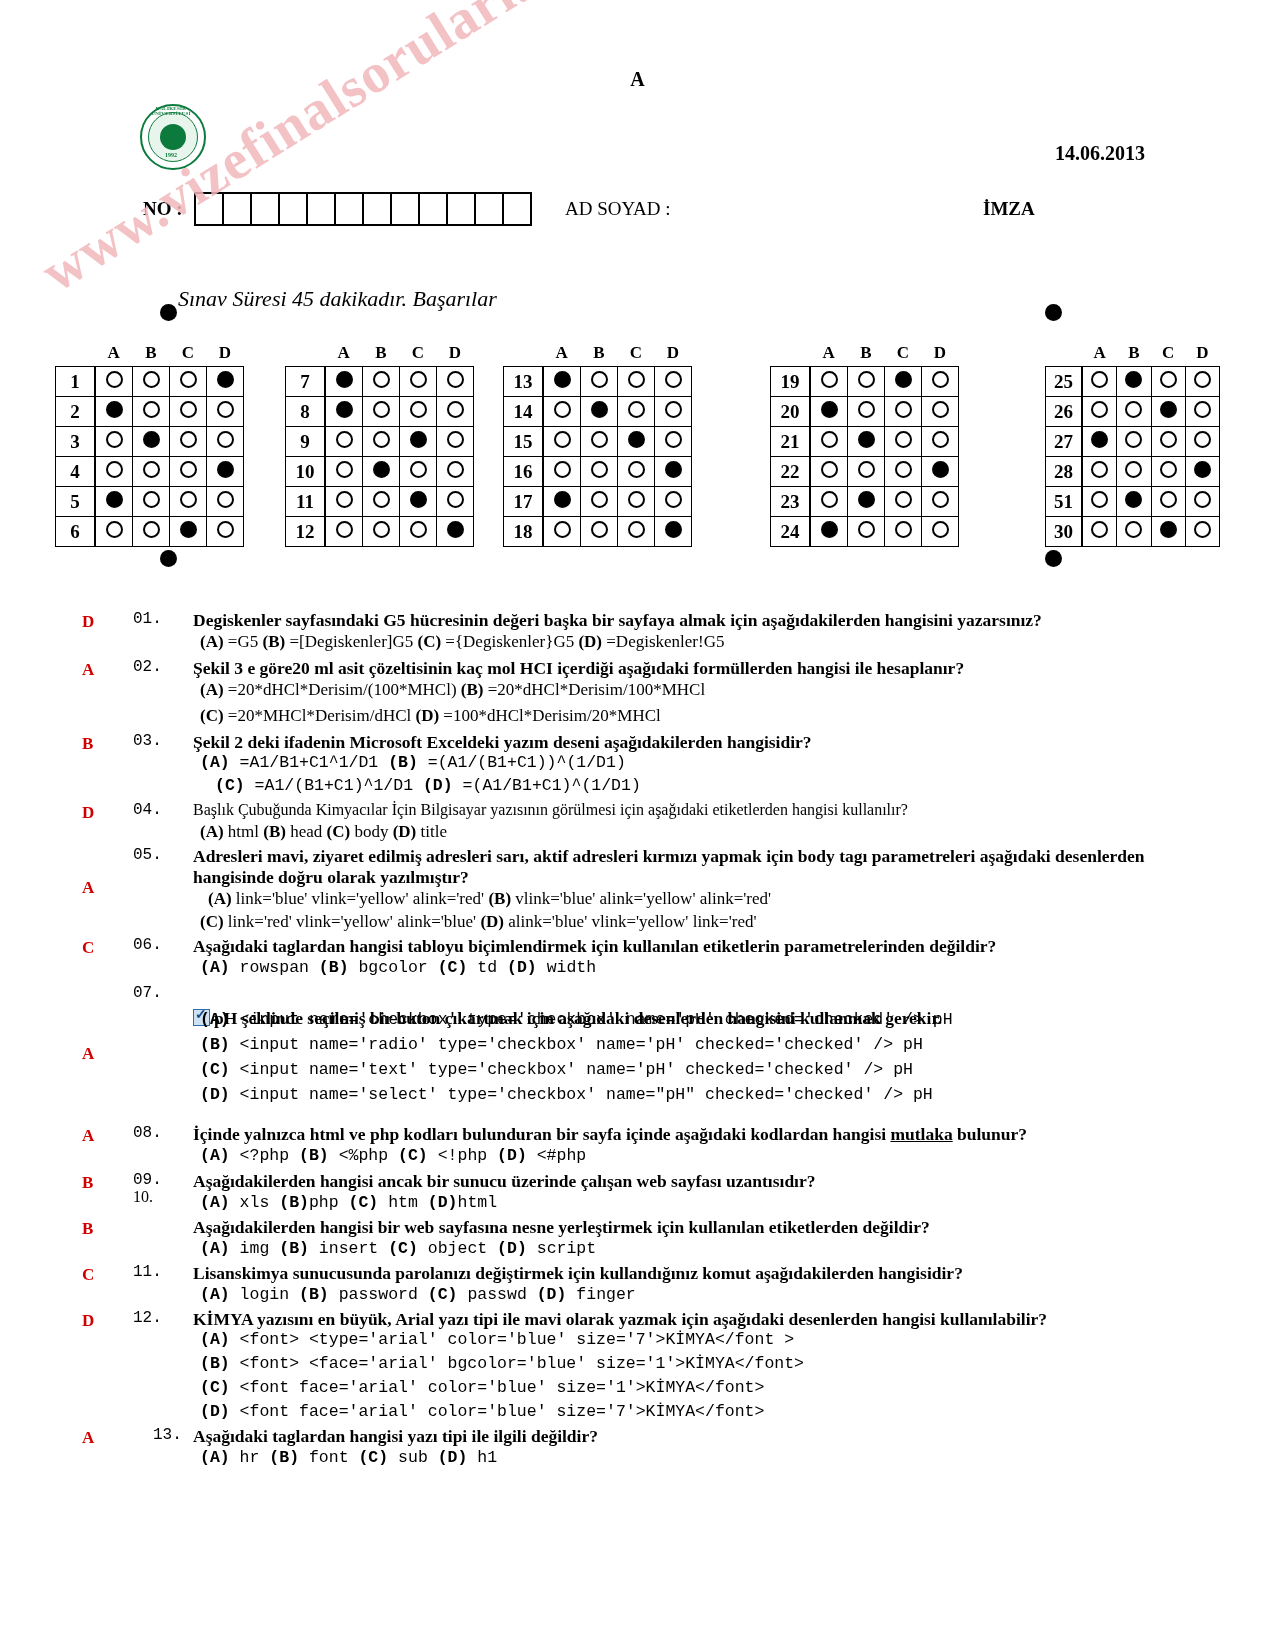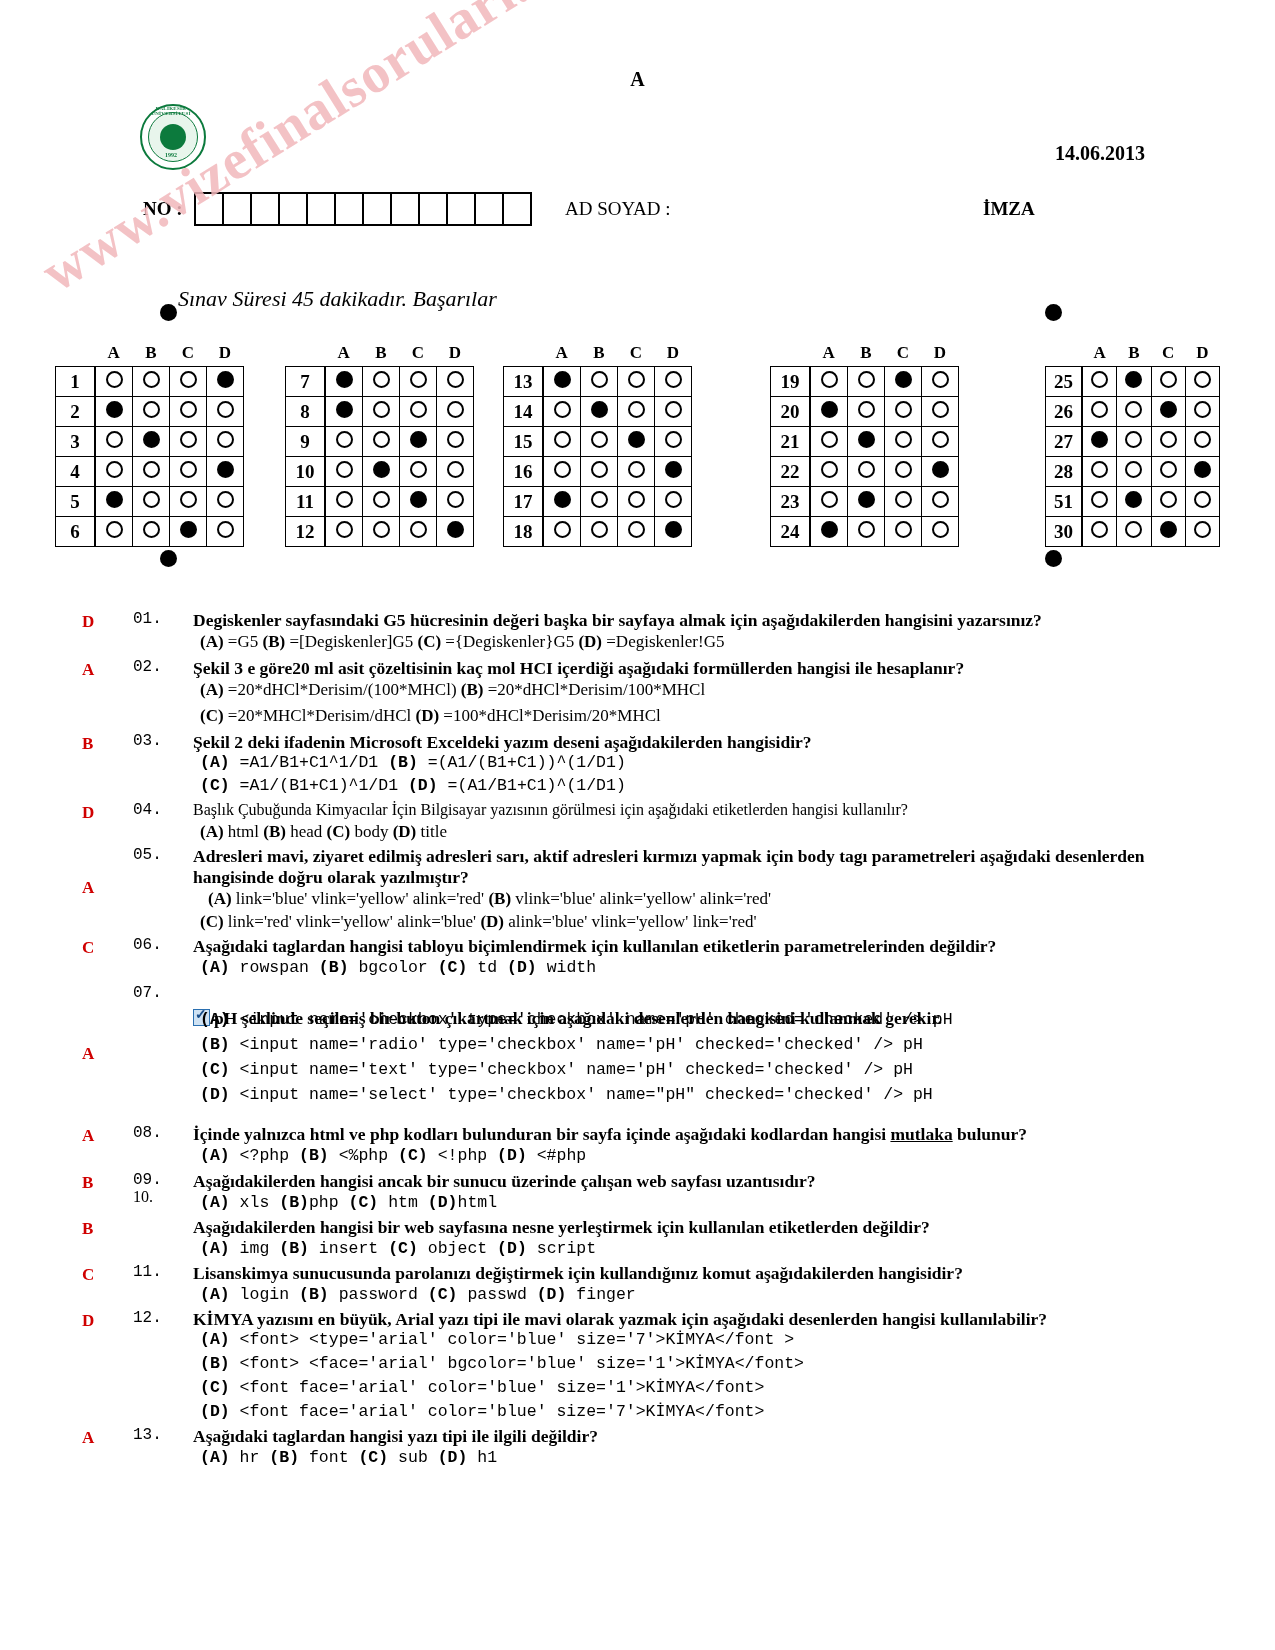--- a/index.html
+++ b/index.html
@@ -453,21 +453,21 @@
       <div class="opts" style="top: 36px;"><span class="b">(A)</span> =G5     <span class="b">(B)</span>  =[Degiskenler]G5   <span class="b">(C)</span> ={Degiskenler}G5     <span class="b">(D)</span> =Degiskenler!G5</div>
       <div class="key" style="top: 64px;">A</div>
       <div class="qno" style="top: 62px;">02.</div>
       <div class="qtext" style="top: 62px;">Şekil 3 e göre20 ml asit çözeltisinin kaç mol HCI içerdiği aşağıdaki formüllerden hangisi ile hesaplanır?</div>
       <div class="opts" style="top: 84px;"><span class="b">(A)</span> =20*dHCl*Derisim/(100*MHCl)        <span class="b">(B)</span> =20*dHCl*Derisim/100*MHCl</div>
       <div class="opts" style="top: 110px;"><span class="b">(C)</span> =20*MHCl*Derisim/dHCl                    <span class="b">(D)</span> =100*dHCl*Derisim/20*MHCl</div>
       <div class="key" style="top: 138px;">B</div>
       <div class="qno" style="top: 136px;">03.</div>
       <div class="qtext" style="top: 136px;">Şekil 2 deki ifadenin Microsoft Exceldeki yazım deseni aşağıdakilerden hangisidir?</div>
       <div class="opts mono" style="top: 157px;"><span class="b">(A)</span> =A1/B1+C1^1/D1                    <span class="b">(B)</span> =(A1/(B1+C1))^(1/D1)</div>
-      <div class="opts mono" style="top: 180px;"><span class="b">(C)</span> =A1/(B1+C1)^1/D1            <span class="b">(D)</span> =(A1/B1+C1)^(1/D1)</div>
+      <div class="opts mono" style="top: 180px; margin-left: 15px;"><span class="b">(C)</span> =A1/(B1+C1)^1/D1            <span class="b">(D)</span> =(A1/B1+C1)^(1/D1)</div>
       <div class="key" style="top: 207px;">D</div>
       <div class="qno" style="top: 205px;">04.</div>
       <div class="qtext norm" style="top: 205px;">Başlık Çubuğunda Kimyacılar İçin Bilgisayar yazısının görülmesi için aşağıdaki etiketlerden hangisi kullanılır?</div>
       <div class="opts" style="top: 226px;"><span class="b">(A)</span> html          <span class="b">(B)</span> head       <span class="b">(C)</span> body        <span class="b">(D)</span> title</div>
       <div class="key" style="top: 282px;">A</div>
       <div class="qno" style="top: 250px;">05.</div>
       <div class="qtext" style="top: 250px;">Adresleri mavi, ziyaret edilmiş adresleri sarı, aktif adresleri kırmızı yapmak için body tagı parametreleri aşağıdaki desenlerden hangisinde doğru olarak yazılmıştır?</div>
       <div class="opts" style="top: 293px; margin-left: 8px;"><span class="b">(A)</span> link='blue' vlink='yellow' alink='red'      <span class="b">(B)</span> vlink='blue' alink='yellow' alink='red'</div>
       <div class="opts" style="top: 316px;"><span class="b">(C)</span> link='red' vlink='yellow' alink='blue'     <span class="b">(D)</span> alink='blue' vlink='yellow' link='red'</div>
       <div class="key" style="top: 342px;">C</div>
@@ -498,19 +498,19 @@
       <div class="qtext" style="top: 667px;">Lisanskimya sunucusunda parolanızı değiştirmek için kullandığınız komut aşağıdakilerden hangisidir?</div>
       <div class="opts mono" style="top: 689px;"><span class="b">(A)</span> login <span class="b">(B)</span> password <span class="b">(C)</span> passwd  <span class="b">(D)</span> finger</div>
       <div class="key" style="top: 715px;">D</div>
       <div class="qno" style="top: 713px;">12.</div>
       <div class="qtext" style="top: 713px;">KİMYA yazısını  en büyük, Arial yazı tipi ile mavi olarak yazmak için aşağıdaki desenlerden hangisi kullanılabilir?</div>
       <div class="opts mono" style="top: 734px;"><span class="b">(A)</span> &lt;font&gt; &lt;type='arial' color='blue' size='7'&gt;KİMYA&lt;/font &gt;</div>
       <div class="opts mono" style="top: 758px;"><span class="b">(B)</span> &lt;font&gt; &lt;face='arial' bgcolor='blue' size='1'&gt;KİMYA&lt;/font&gt;</div>
       <div class="opts mono" style="top: 782px;"><span class="b">(C)</span> &lt;font face='arial' color='blue' size='1'&gt;KİMYA&lt;/font&gt;</div>
       <div class="opts mono" style="top: 806px;"><span class="b">(D)</span> &lt;font face='arial' color='blue' size='7'&gt;KİMYA&lt;/font&gt;</div>
       <div class="key" style="top: 832px;">A</div>
-      <div class="qno" style="top: 830px;">13.</div>
+      <div class="qno" style="top: 830px; margin-left: 20px;">13.</div>
       <div class="qtext" style="top: 830px;">Aşağıdaki taglardan hangisi yazı tipi ile ilgili değildir?</div>
       <div class="opts mono" style="top: 852px;"><span class="b">(A)</span> hr  <span class="b">(B)</span> font   <span class="b">(C)</span> sub   <span class="b">(D)</span> h1</div>
     </div>
 
   <div class="watermark">www.vizefinalsorulari.com</div>
 </div>
 
 </body></html>

